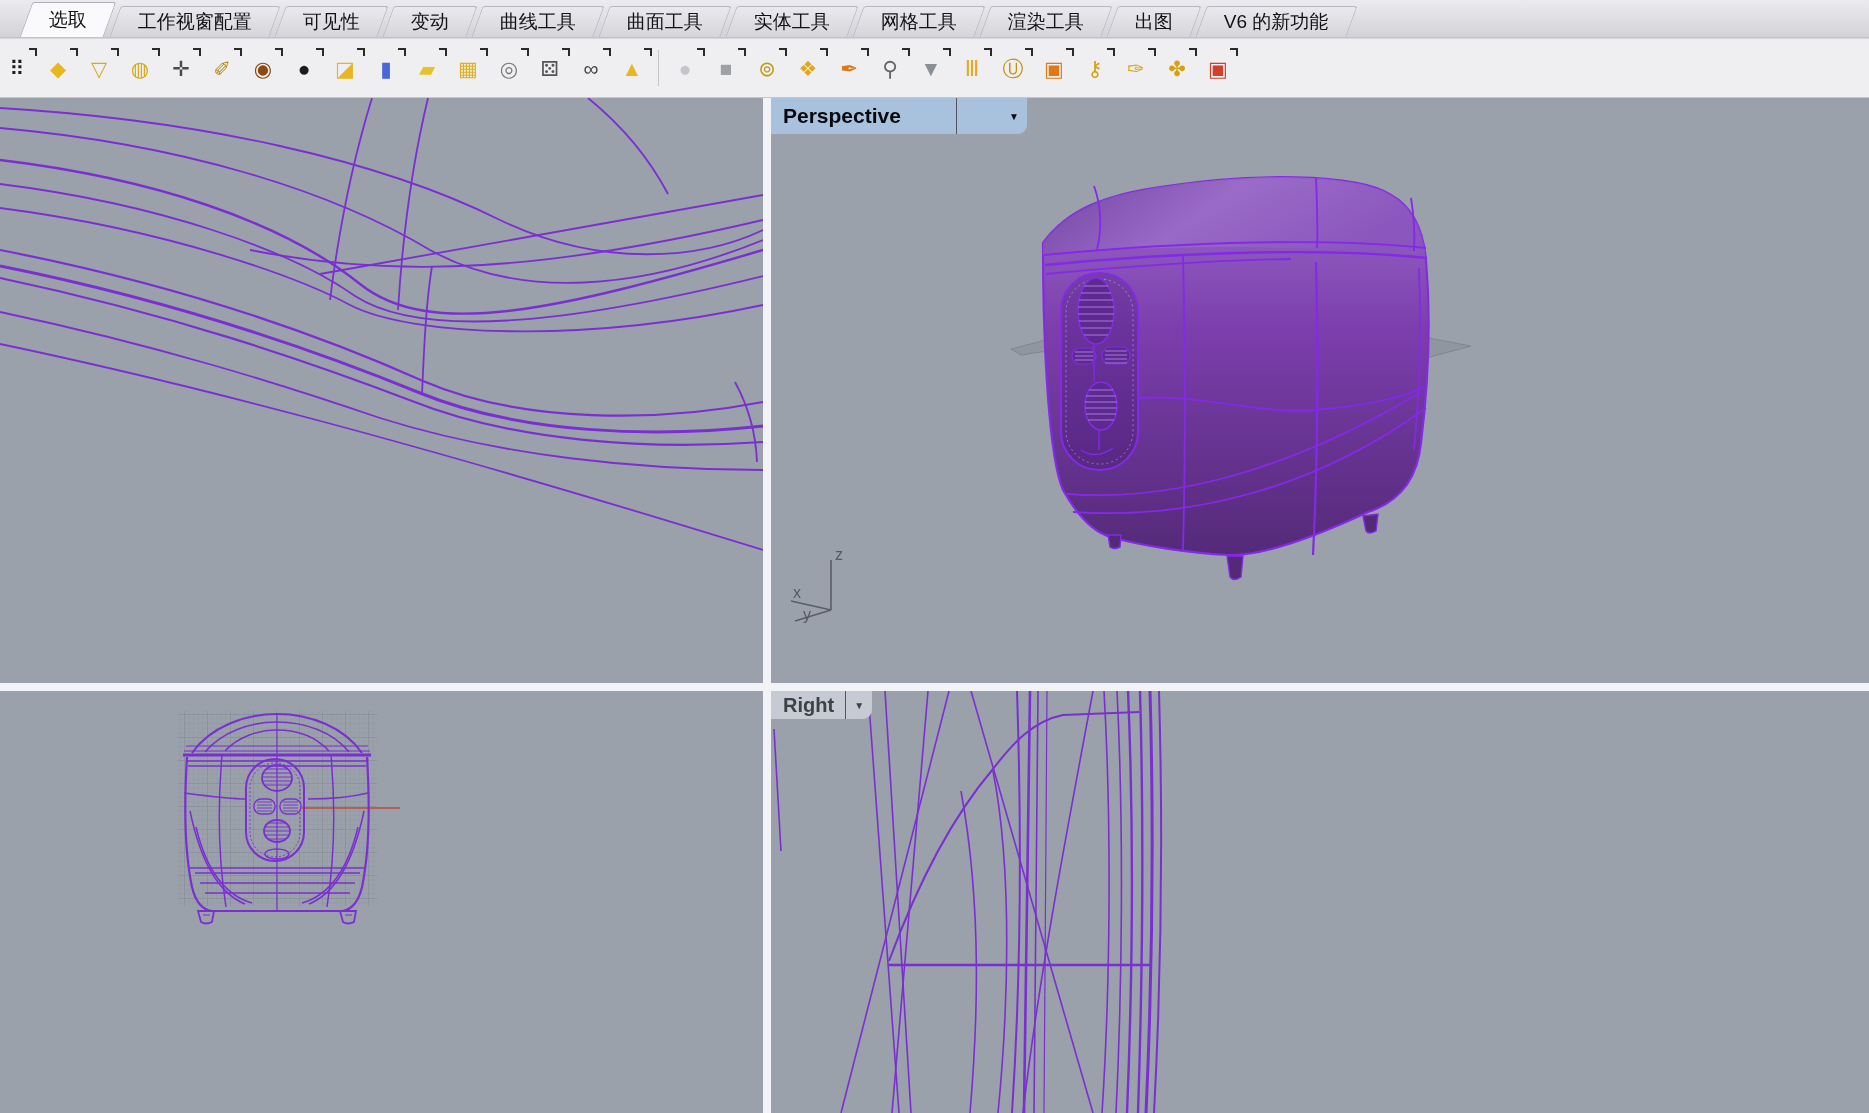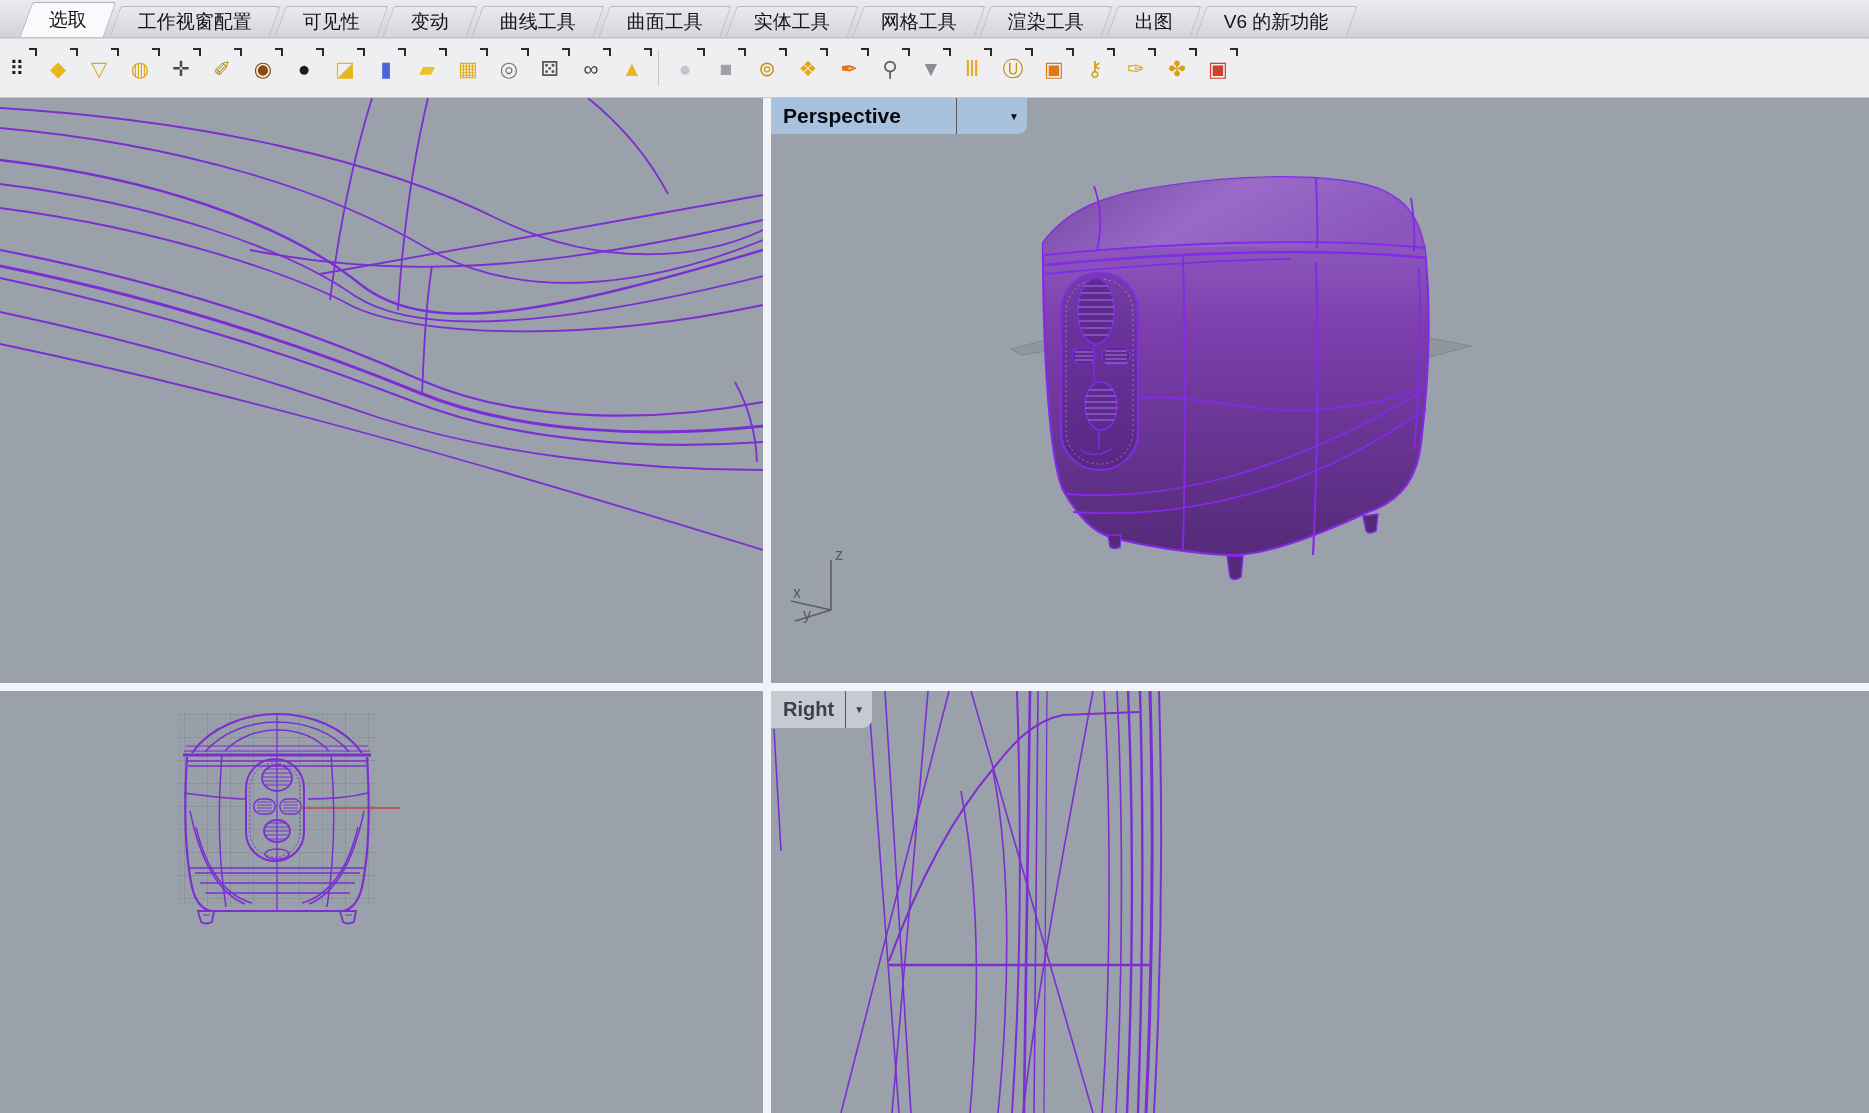--- a/index.html
+++ b/index.html
@@ -32,21 +32,21 @@
   .vp{position:absolute;background:var(--bg,#9aa1ab);overflow:hidden;}
   .vp-tl{left:0;top:0;width:763px;height:585px;}
   .vp-tr{left:771px;top:0;width:1098px;height:585px;}
   .vp-bl{left:0;top:593px;width:763px;height:422px;}
   .vp-br{left:771px;top:593px;width:1098px;height:422px;}
   .vp svg{position:absolute;left:0;top:0;}
 
   .vplabel{position:absolute;left:0;top:0;display:flex;align-items:center;
     padding-left:12px;font-weight:bold;border-radius:0 0 9px 0;cursor:pointer;z-index:3;}
   .vplabel.active{height:36px;font-size:21px;background:var(--label-active-bg,#a8c1dd);color:#08080f;gap:44px;}
-  .vplabel.gray{height:37px;font-size:20px;background:var(--label-bg,#c6cad2);color:#3e4248;}
+  .vplabel.gray{height:28px;font-size:20px;background:var(--label-bg,#c6cad2);color:#3e4248;}
   .vplabel .sep{width:1px;align-self:stretch;background:#55555e;margin-left:11px;}
   .vplabel .arrow{width:26px;text-align:center;font-size:10px;}
 </style>
 </head>
 <body>
 
 <div class="screen">
 
   <div class="tabbar">
       <div class="tab active">

